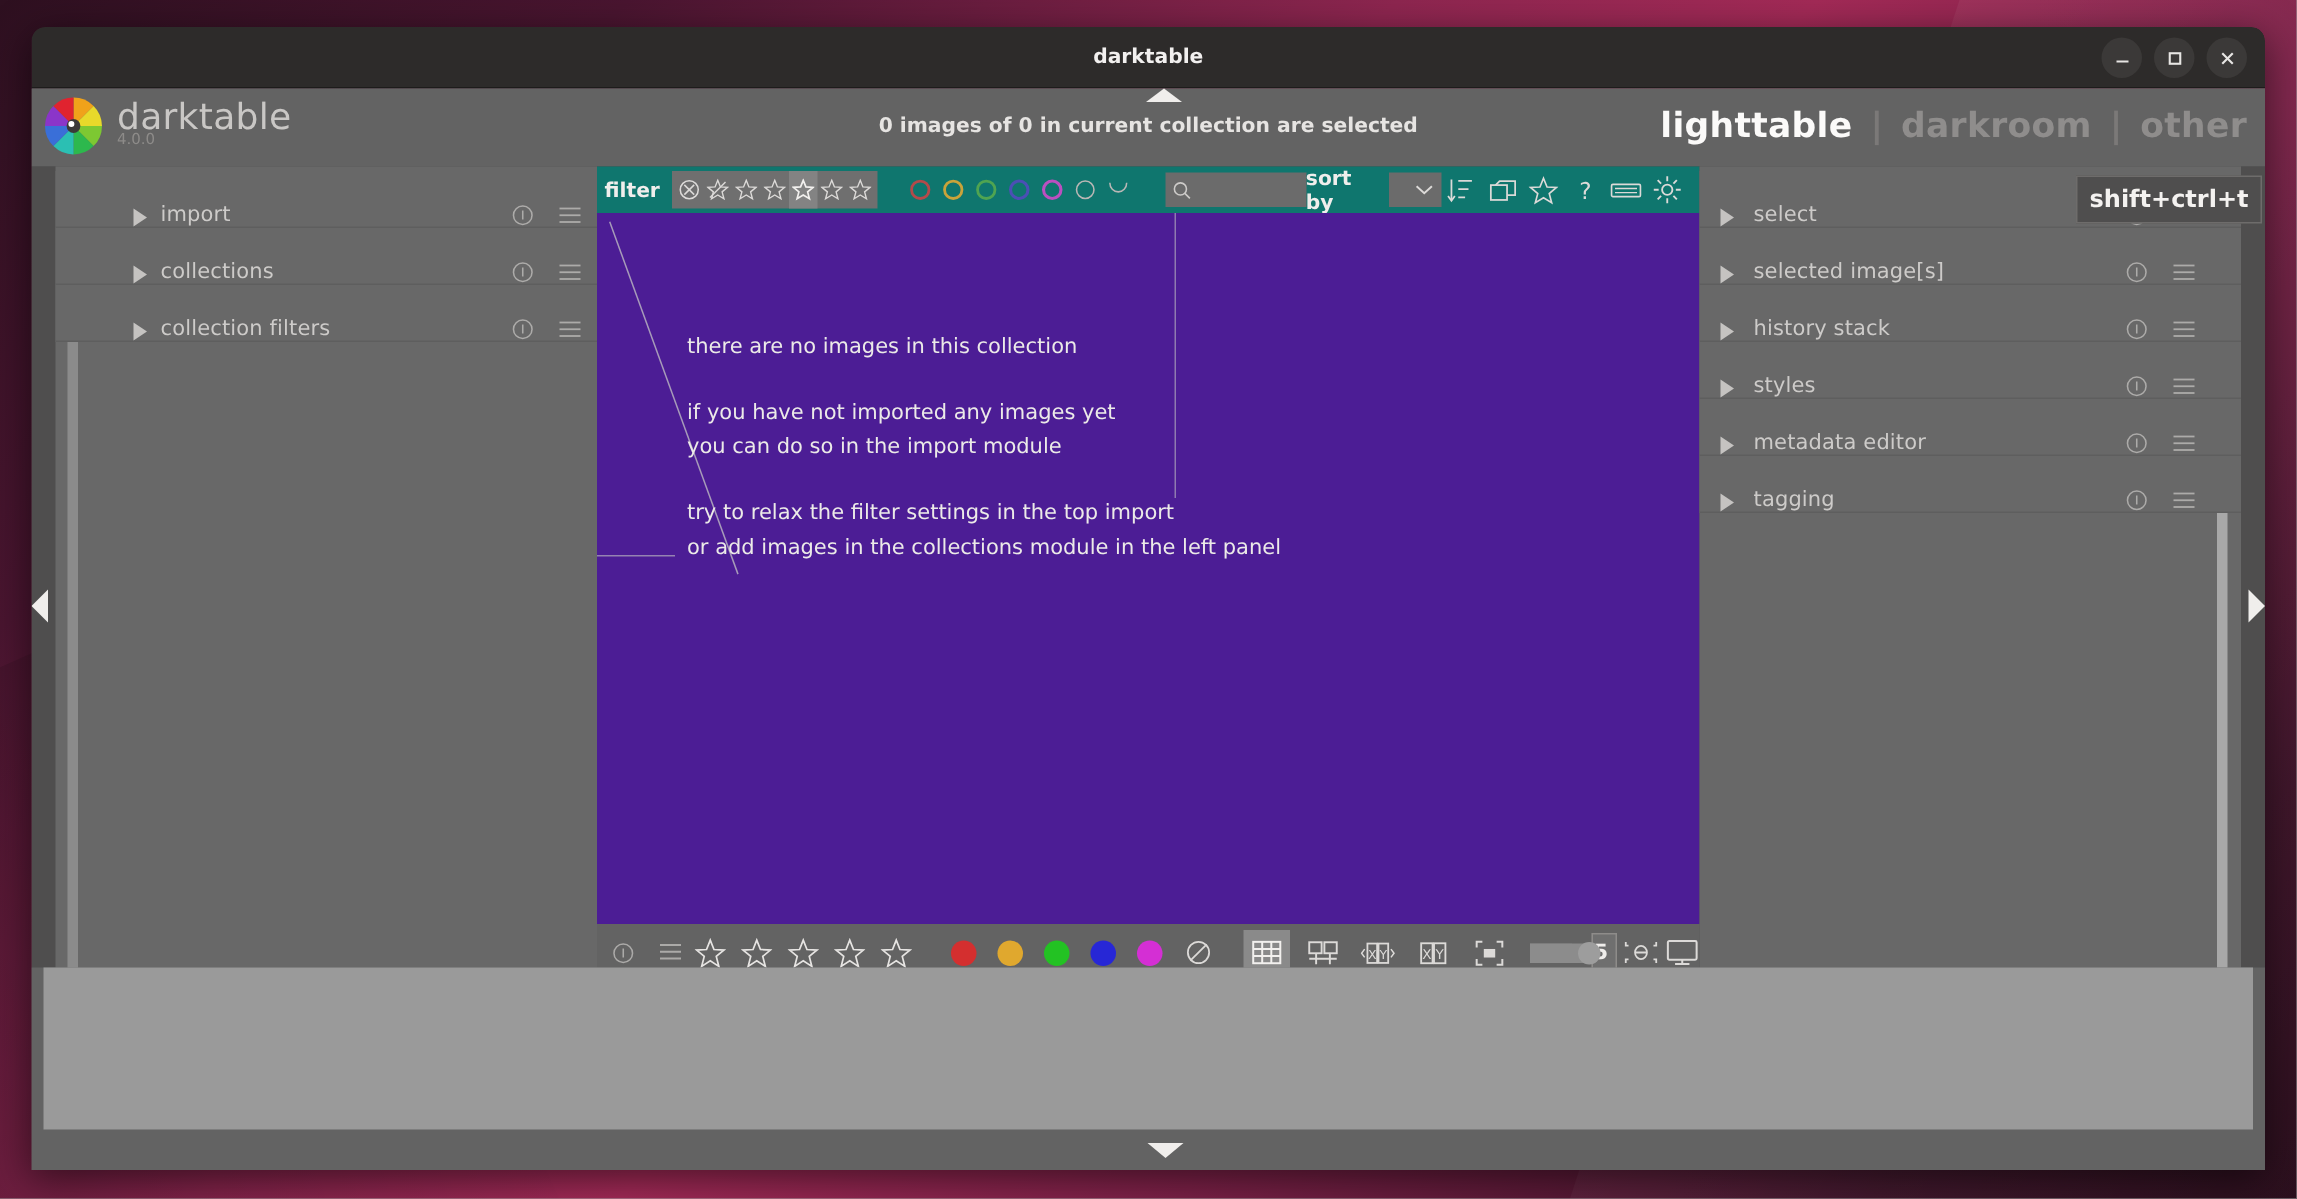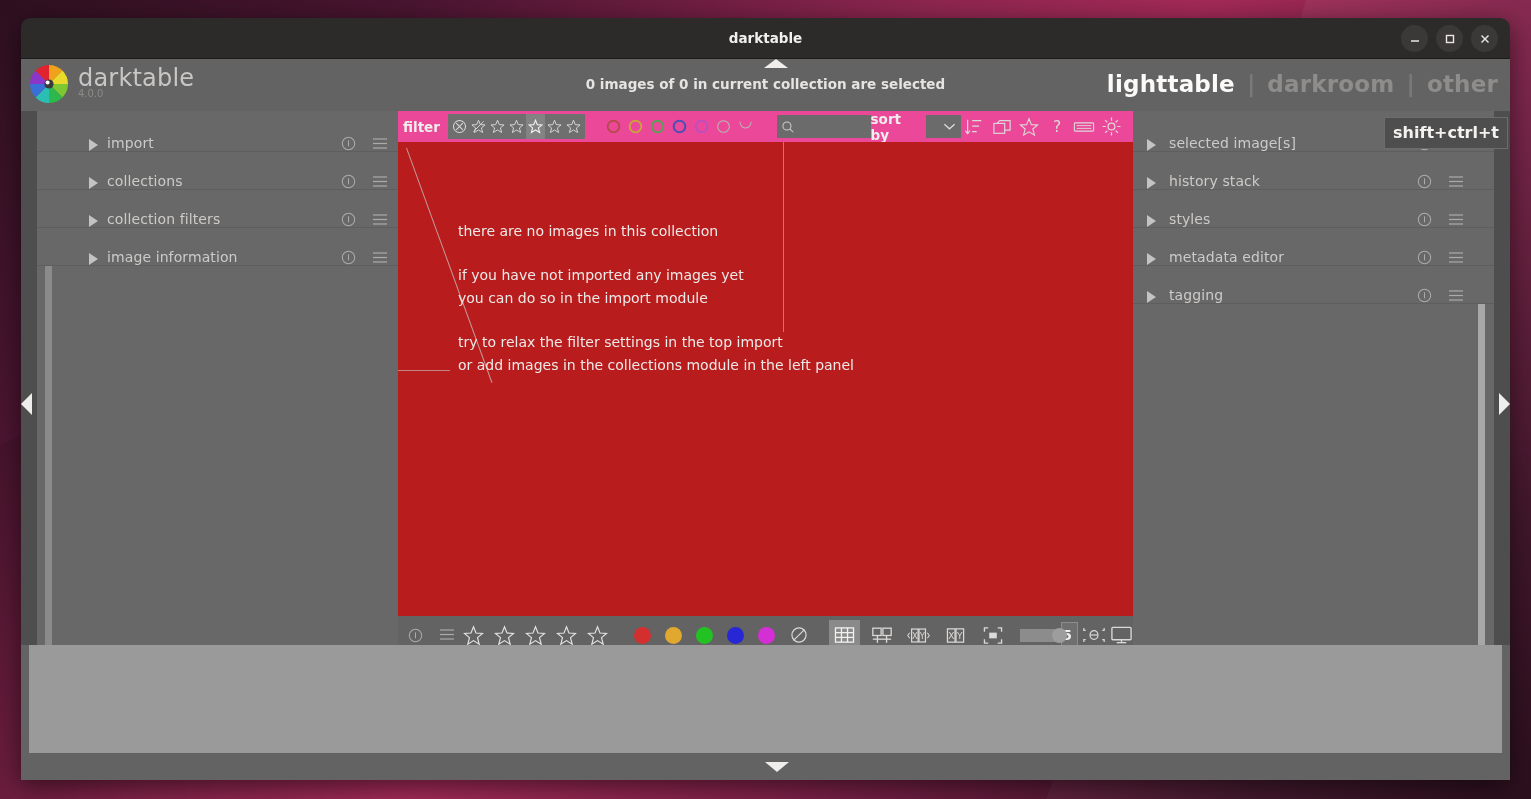--- a/index.html
+++ b/index.html
@@ -183,21 +183,21 @@
   #left-bottom .module-row .arrow { left: 40px; }
   #left-bottom .module-row .mlabel { margin-left: 22px; }
 
   
   #center-col {
     flex: 1; display: flex; flex-direction: column;
     background: #4f4e4e; min-width: 0;
   }
   #filter-bar {
     height: 31px;
-    background: #ec4899;
+    background: #0f766e;
     display: flex; align-items: center;
     padding-left: 5px; padding-right: 8px;
     gap: 0px;
     position: relative;
   }
   #filter-bar .fb-label {
     color: #f0eeec; font-size: 13.5px; font-weight: bold; margin-right: 8px;
   }
   #rating-filter {
     display: flex; align-items: center;
@@ -223,21 +223,21 @@
   #sortby-area .sb-label { color: #f0eeec; font-size: 13.5px; font-weight: bold; margin-right: 6px; }
   #sort-select {
     background: #6b6b6b; height: 23px; width: 38px;
     display: flex; align-items: center; justify-content: flex-end;
     padding-right: 5px;
   }
   #sortby-area .tool { width: 30px; height: 26px; display: flex; align-items: center; justify-content: center; }
 
   #center-stage {
     flex: 1;
-    background: #b91c1c;
+    background: #4c1d95;
     position: relative;
     overflow: hidden;
     max-height: 474px;
   }
   .stage-line { position: absolute; background: #c6c6c6; pointer-events: none; }
   #sl-diag {
     left: 8px; top: 6px; width: 1px; height: 250px;
     transform-origin: top left; transform: rotate(-20deg);
     opacity: 0.75;
   }
@@ -431,35 +431,20 @@
                   <circle cx="8" cy="8" r="6.6" fill="none" stroke="#c0bebc" stroke-width="1.1"></circle>
                   <line x1="8" y1="4.6" x2="8" y2="11" stroke="#c0bebc" stroke-width="1.1"></line>
                 </svg>
               <svg class="ico" width="16" height="13" viewBox="0 0 16 13">
                   <line x1="1" y1="2" x2="15" y2="2" stroke="#c0bebc" stroke-width="1.2"></line>
                   <line x1="1" y1="6.5" x2="15" y2="6.5" stroke="#c0bebc" stroke-width="1.2"></line>
                   <line x1="1" y1="11" x2="15" y2="11" stroke="#c0bebc" stroke-width="1.2"></line>
                 </svg>
             </span>
           </div>
-          <div class="module-row">
-            <span class="arrow"></span>
-            <span class="mlabel">image information</span>
-            <span class="acts">
-              <svg class="ico" width="15" height="15" viewBox="0 0 16 16">
-                  <circle cx="8" cy="8" r="6.6" fill="none" stroke="#c0bebc" stroke-width="1.1"></circle>
-                  <line x1="8" y1="4.6" x2="8" y2="11" stroke="#c0bebc" stroke-width="1.1"></line>
-                </svg>
-              <svg class="ico" width="16" height="13" viewBox="0 0 16 13">
-                  <line x1="1" y1="2" x2="15" y2="2" stroke="#c0bebc" stroke-width="1.2"></line>
-                  <line x1="1" y1="6.5" x2="15" y2="6.5" stroke="#c0bebc" stroke-width="1.2"></line>
-                  <line x1="1" y1="11" x2="15" y2="11" stroke="#c0bebc" stroke-width="1.2"></line>
-                </svg>
-            </span>
-          </div>
         </div>
 
         <div id="left-bottom">
           <div class="module-row">
             <span class="arrow"></span>
             <span class="mlabel">lua scripts installer</span>
             <span class="acts">
               <svg class="ico" width="15" height="15" viewBox="0 0 16 16">
                   <circle cx="8" cy="8" r="6.6" fill="none" stroke="#c0bebc" stroke-width="1.1"></circle>
                   <line x1="8" y1="4.6" x2="8" y2="11" stroke="#c0bebc" stroke-width="1.1"></line>
@@ -757,20 +742,35 @@
                 <line x1="7" y1="18" x2="17" y2="18" stroke="#dcdad8" stroke-width="1.4"></line>
               </svg>
           </span>
         </div>
       </div>
 
       <div id="right-panel">
         <div id="right-scroll-track"></div>
         <div class="panel-list">
 
+          <div class="module-row">
+            <span class="arrow"></span>
+            <span class="mlabel">select</span>
+            <span class="acts">
+              <svg class="ico" width="15" height="15" viewBox="0 0 16 16">
+                  <circle cx="8" cy="8" r="6.6" fill="none" stroke="#c0bebc" stroke-width="1.1"></circle>
+                  <line x1="8" y1="4.6" x2="8" y2="11" stroke="#c0bebc" stroke-width="1.1"></line>
+                </svg>
+              <svg class="ico" width="16" height="13" viewBox="0 0 16 13">
+                  <line x1="1" y1="2" x2="15" y2="2" stroke="#c0bebc" stroke-width="1.2"></line>
+                  <line x1="1" y1="6.5" x2="15" y2="6.5" stroke="#c0bebc" stroke-width="1.2"></line>
+                  <line x1="1" y1="11" x2="15" y2="11" stroke="#c0bebc" stroke-width="1.2"></line>
+                </svg>
+            </span>
+          </div>
 
           <div class="module-row">
             <span class="arrow"></span>
             <span class="mlabel">selected image[s]</span>
             <span class="acts">
               <svg class="ico" width="15" height="15" viewBox="0 0 16 16">
                   <circle cx="8" cy="8" r="6.6" fill="none" stroke="#c0bebc" stroke-width="1.1"></circle>
                   <line x1="8" y1="4.6" x2="8" y2="11" stroke="#c0bebc" stroke-width="1.1"></line>
                 </svg>
               <svg class="ico" width="16" height="13" viewBox="0 0 16 13">

